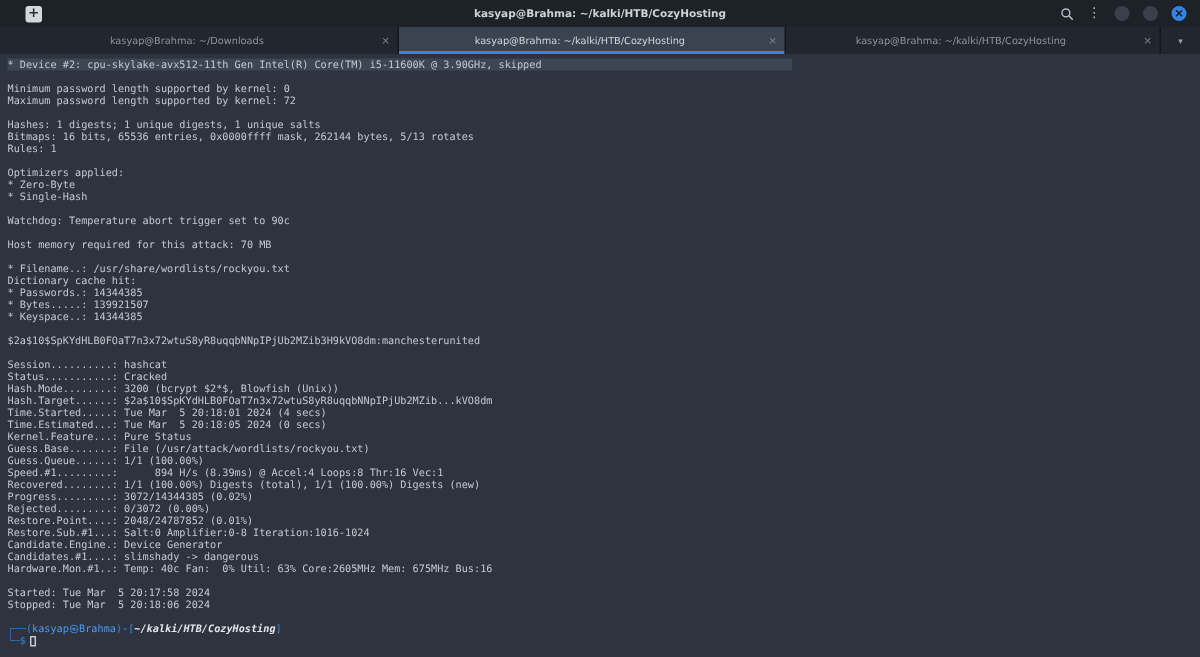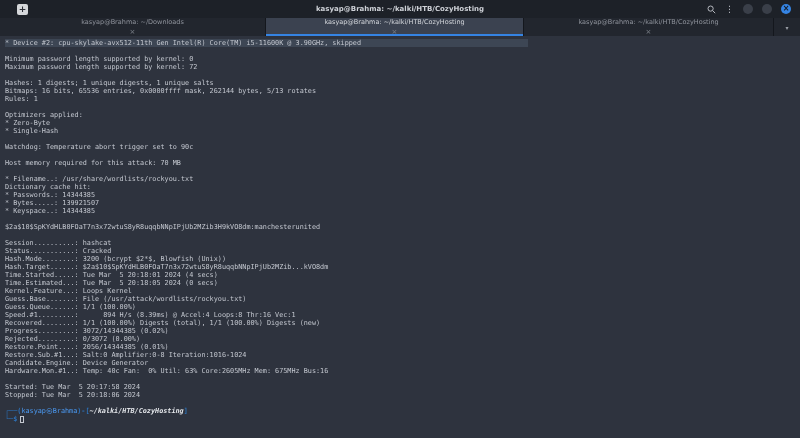--- a/index.html
+++ b/index.html
@@ -36,21 +36,20 @@
     text-align: center; font-family: "DejaVu Sans", sans-serif; font-weight: bold;
   }
   
   .tabbar { height: 18px; background: #14171d; display: flex; }
   .tabs { display: flex; flex: 1; }
   .tab {
     display: flex; align-items: center; background: #22262e;
     border-right: 1px solid #14171d; color: #8f939c;
     font-size: 6.5px; font-family: "DejaVu Sans", sans-serif;
     overflow: hidden;
-    flex-direction: column;
   }
   .tab:nth-child(1) { width: 266px; }
   .tab:nth-child(2) { width: 258px; }
   .tab:nth-child(3) { width: 250px; }
   .tab .label { flex: 1; text-align: center; white-space: nowrap; overflow: hidden; }
   .tab .tab-close { padding: 0 5px; font-size: 7px; color: #7d828b; }
   .tab.active {
     background: #3b4250; color: #d3d6db;
     box-shadow: inset 0 -2px 0 #3584e4;
   }
@@ -142,30 +141,31 @@
         <div class="line">* Keyspace..: 14344385</div>
         <div class="line"> </div>
         <div class="line">$2a$10$SpKYdHLB0FOaT7n3x72wtuS8yR8uqqbNNpIPjUb2MZib3H9kVO8dm:manchesterunited</div>
         <div class="line"> </div>
         <div class="line">Session..........: hashcat</div>
         <div class="line">Status...........: Cracked</div>
         <div class="line">Hash.Mode........: 3200 (bcrypt $2*$, Blowfish (Unix))</div>
         <div class="line">Hash.Target......: $2a$10$SpKYdHLB0FOaT7n3x72wtuS8yR8uqqbNNpIPjUb2MZib...kVO8dm</div>
         <div class="line">Time.Started.....: Tue Mar  5 20:18:01 2024 (4 secs)</div>
         <div class="line">Time.Estimated...: Tue Mar  5 20:18:05 2024 (0 secs)</div>
-        <div class="line">Kernel.Feature...: Loops Kernel</div>
+        <div class="line">Kernel.Feature...: Pure Status</div>
         <div class="line">Guess.Base.......: File (/usr/attack/wordlists/rockyou.txt)</div>
         <div class="line">Guess.Queue......: 1/1 (100.00%)</div>
         <div class="line">Speed.#1.........:      894 H/s (8.39ms) @ Accel:4 Loops:8 Thr:16 Vec:1</div>
         <div class="line">Recovered........: 1/1 (100.00%) Digests (total), 1/1 (100.00%) Digests (new)</div>
         <div class="line">Progress.........: 3072/14344385 (0.02%)</div>
         <div class="line">Rejected.........: 0/3072 (0.00%)</div>
-        <div class="line">Restore.Point....: 2056/14344385 (0.01%)</div>
+        <div class="line">Restore.Point....: 2048/24787852 (0.01%)</div>
         <div class="line">Restore.Sub.#1...: Salt:0 Amplifier:0-8 Iteration:1016-1024</div>
         <div class="line">Candidate.Engine.: Device Generator</div>
+        <div class="line">Candidates.#1....: slimshady -&gt; dangerous</div>
         <div class="line">Hardware.Mon.#1..: Temp: 40c Fan:  0% Util: 63% Core:2605MHz Mem: 675MHz Bus:16</div>
         <div class="line"> </div>
         <div class="line">Started: Tue Mar  5 20:17:58 2024</div>
         <div class="line">Stopped: Tue Mar  5 20:18:06 2024</div>
         <div class="line"> </div>
       </div>
     <div class="line"><span class="p-frame">┌──(</span><span class="p-user">kasyap㉿Brahma</span><span class="p-frame">)-[</span><span class="p-path">~/kalki/HTB/CozyHosting</span><span class="p-frame">]</span></div>
     <div class="line"><span class="p-frame">└─$</span><span class="cursor"></span></div>
   </div>
 

